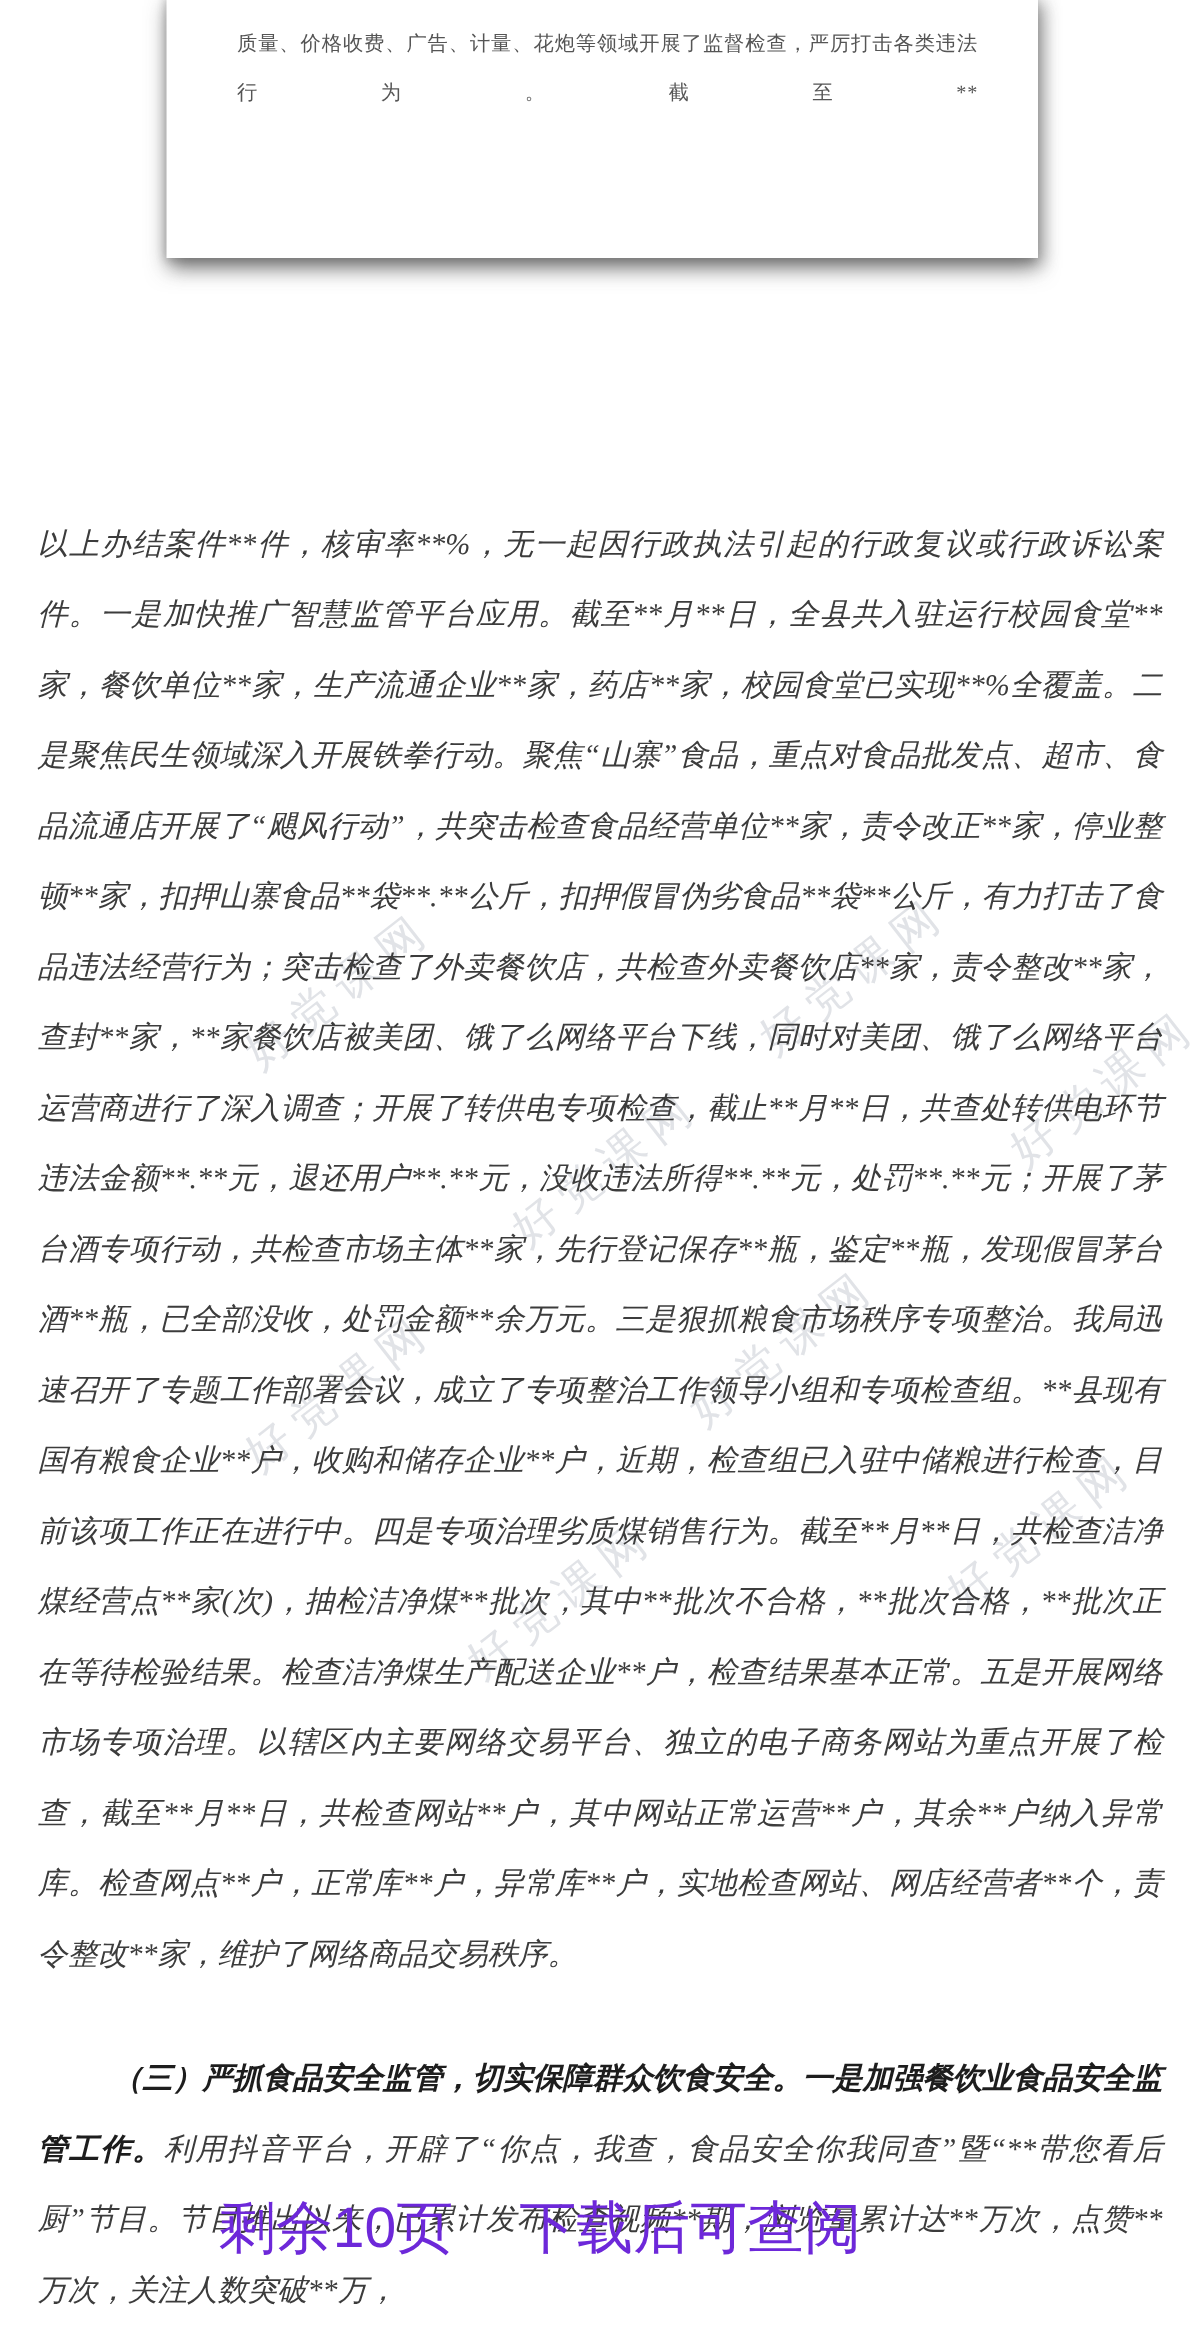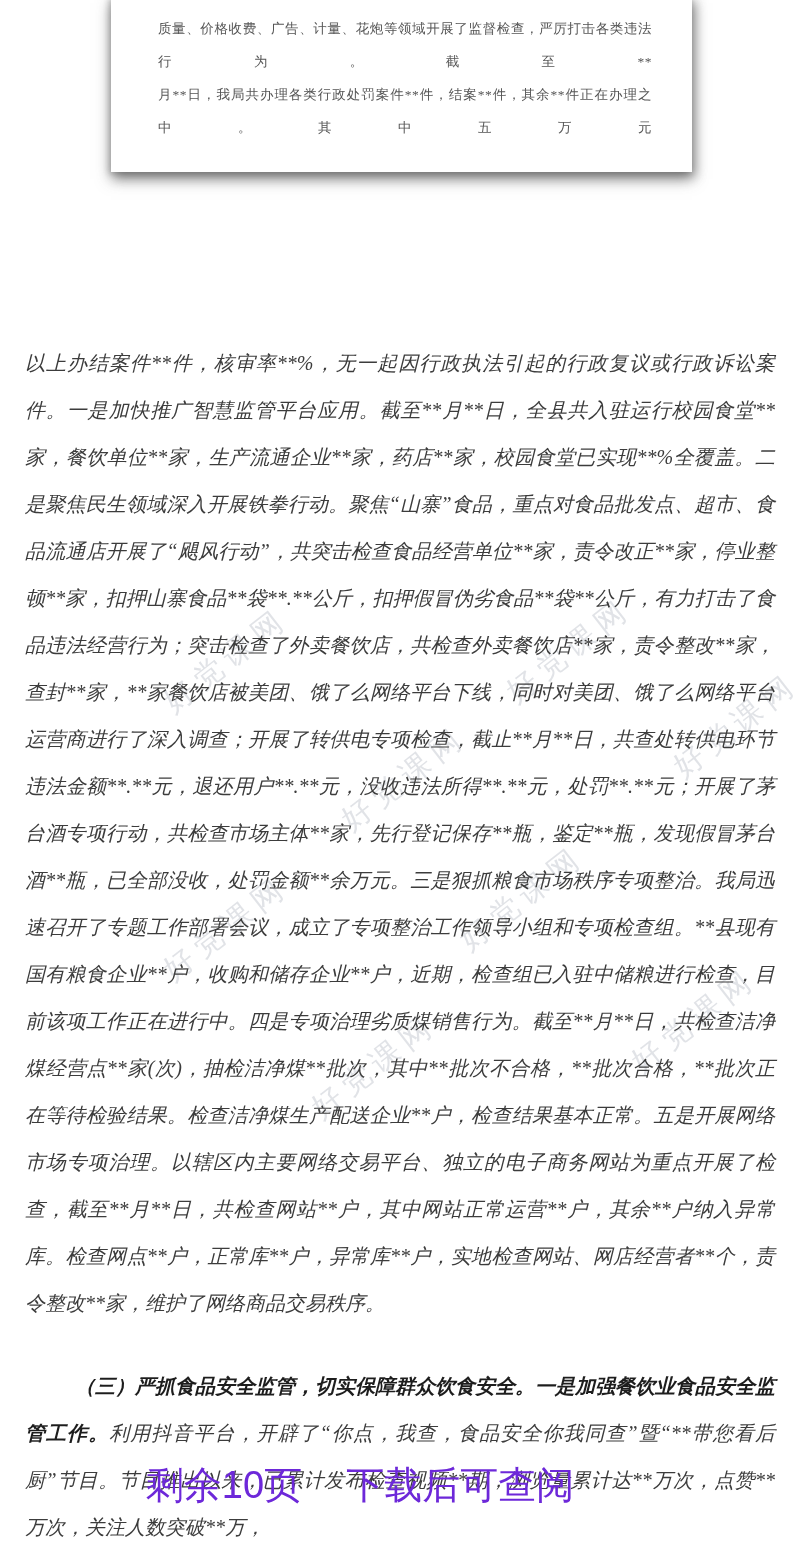--- a/index.html
+++ b/index.html
@@ -59,21 +59,20 @@
     font-family:"Liberation Sans","DejaVu Sans",sans-serif;
     font-size:38px;color:#6d28d9;
   }
   .footer-notice .sep{display:inline-block;width:44px;}
 </style>
 </head>
 <body>
 
 <div class="preview-page">
   <div class="preview-line">质量、价格收费、广告、计量、花炮等领域开展了监督检查，严厉打击各类违法行为。截至**</div>
-  <div class="preview-line">月**日，我局共办理各类行政处罚案件**件，结案**件，其余**件正在办理之中。其中五万元</div>
 </div>
 
 <div class="watermark-layer">
   <div class="wm">好党课网</div>
   <div class="wm">好党课网</div>
   <div class="wm">好党课网</div>
   <div class="wm">好党课网</div>
   <div class="wm">好党课网</div>
   <div class="wm">好党课网</div>
   <div class="wm">好党课网</div>

